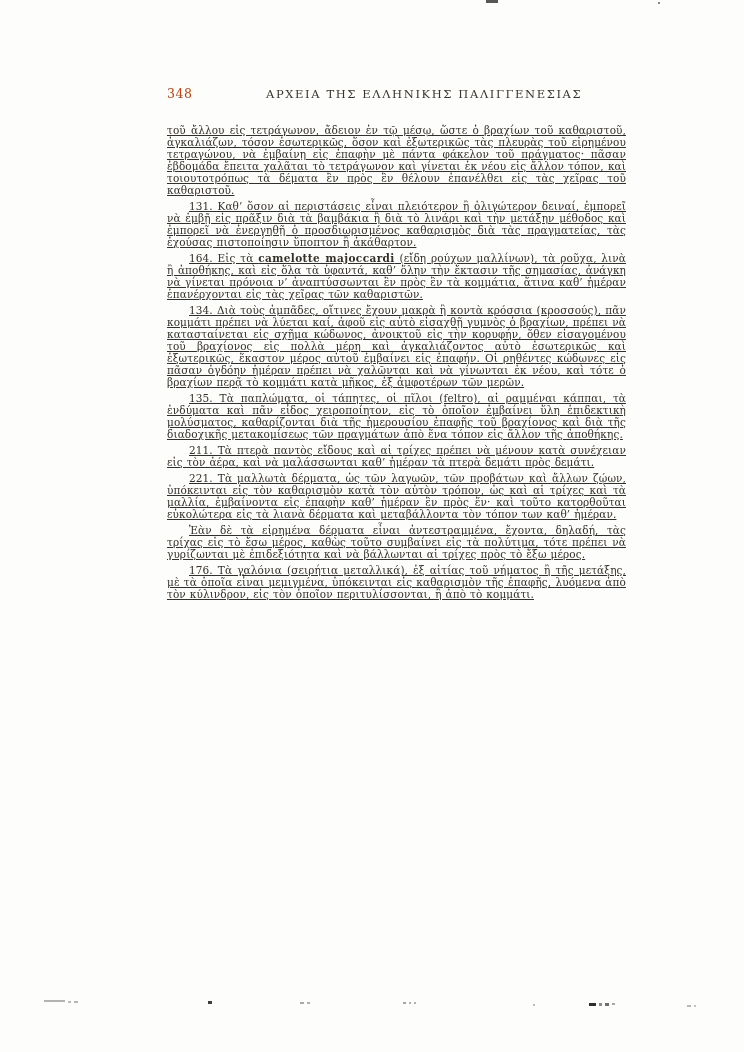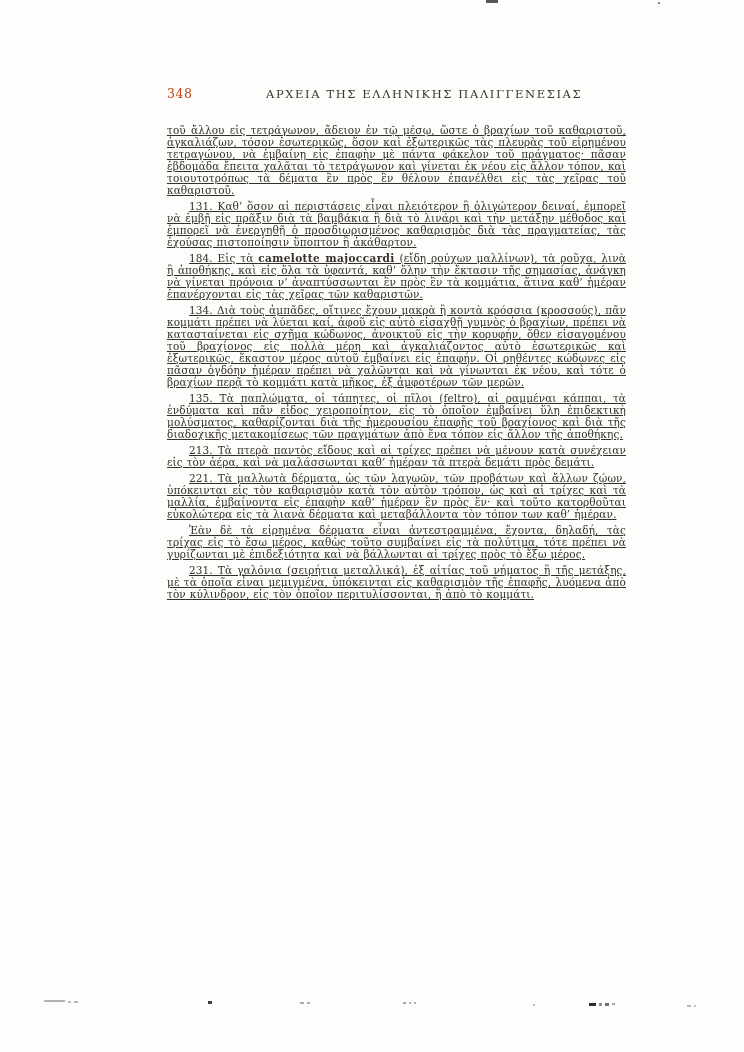--- a/index.html
+++ b/index.html
@@ -87,27 +87,27 @@
 <div class="page">
 
   <div class="page-header">
     <span class="page-number">348</span>
     <span class="running-title">ΑΡΧΕΙΑ ΤΗΣ ΕΛΛΗΝΙΚΗΣ ΠΑΛΙΓΓΕΝΕΣΙΑΣ</span>
   </div>
 
   <div class="body-text">
     <p class="no-indent">τοῦ ἄλλου εἰς τετράγωνον, ἄδειον ἐν τῷ μέσῳ, ὥστε ὁ βραχίων τοῦ καθαριστοῦ, ἀγκαλιάζων, τόσον ἐσωτερικῶς, ὅσον καὶ ἐξωτερικῶς τὰς πλευρὰς τοῦ εἰρημένου τετραγώνου, νὰ ἐμβαίνῃ εἰς ἐπαφὴν μὲ πάντα φάκελον τοῦ πράγματος· πᾶσαν ἑβδομάδα ἔπειτα χαλᾶται τὸ τετράγωνον καὶ γίνεται ἐκ νέου εἰς ἄλλον τόπον, καὶ τοιουτοτρόπως τὰ δέματα ἓν πρὸς ἓν θέλουν ἐπανέλθει εἰς τὰς χεῖρας τοῦ καθαριστοῦ.</p>
     <p>131. Καθ’ ὅσον αἱ περιστάσεις εἶναι πλειότερον ἢ ὀλιγώτερον δειναί, ἐμπορεῖ νὰ ἐμβῇ εἰς πρᾶξιν διὰ τὰ βαμβάκια ἢ διὰ τὸ λινάρι καὶ τὴν μετάξην μέθοδος καὶ ἐμπορεῖ νὰ ἐνεργηθῇ ὁ προσδιωρισμένος καθαρισμὸς διὰ τὰς πραγματείας, τὰς ἐχούσας πιστοποίησιν ὕποπτον ἢ ἀκάθαρτον.</p>
-    <p><span>184. Εἰς τὰ </span><span class="latin-bold">camelotte majoccardi</span><span> (εἴδη ρούχων μαλλίνων), τὰ ροῦχα, λινὰ ἢ ἀποθήκης, καὶ εἰς ὅλα τὰ ὑφαντά, καθ’ ὅλην τὴν ἔκτασιν τῆς σημασίας, ἀνάγκη νὰ γίνεται πρόνοια ν’ ἀναπτύσσωνται ἓν πρὸς ἓν τὰ κομμάτια, ἅτινα καθ’ ἡμέραν ἐπανέρχονται εἰς τὰς χεῖρας τῶν καθαριστῶν.</span></p>
+    <p><span>164. Εἰς τὰ </span><span class="latin-bold">camelotte majoccardi</span><span> (εἴδη ρούχων μαλλίνων), τὰ ροῦχα, λινὰ ἢ ἀποθήκης, καὶ εἰς ὅλα τὰ ὑφαντά, καθ’ ὅλην τὴν ἔκτασιν τῆς σημασίας, ἀνάγκη νὰ γίνεται πρόνοια ν’ ἀναπτύσσωνται ἓν πρὸς ἓν τὰ κομμάτια, ἅτινα καθ’ ἡμέραν ἐπανέρχονται εἰς τὰς χεῖρας τῶν καθαριστῶν.</span></p>
     <p>134. Διὰ τοὺς ἀμπᾶδες, οἵτινες ἔχουν μακρὰ ἢ κοντὰ κρόσσια (κροσσούς), πᾶν κομμάτι πρέπει νὰ λύεται καί, ἀφοῦ εἰς αὐτὸ εἰσαχθῇ γυμνὸς ὁ βραχίων, πρέπει νὰ κατασταίνεται εἰς σχῆμα κώδωνος, ἀνοικτοῦ εἰς τὴν κορυφήν, ὅθεν εἰσαγομένου τοῦ βραχίονος εἰς πολλὰ μέρη καὶ ἀγκαλιάζοντος αὐτὸ ἐσωτερικῶς καὶ ἐξωτερικῶς, ἕκαστον μέρος αὐτοῦ ἐμβαίνει εἰς ἐπαφήν. Οἱ ρηθέντες κώδωνες εἰς πᾶσαν ὀγδόην ἡμέραν πρέπει νὰ χαλῶνται καὶ νὰ γίνωνται ἐκ νέου, καὶ τότε ὁ βραχίων περᾷ τὸ κομμάτι κατὰ μῆκος, ἐξ ἀμφοτέρων τῶν μερῶν.</p>
     <p>135. Τὰ παπλώματα, οἱ τάπητες, οἱ πῖλοι (feltro), αἱ ραμμέναι κάππαι, τὰ ἐνδύματα καὶ πᾶν εἶδος χειροποίητον, εἰς τὸ ὁποῖον ἐμβαίνει ὕλη ἐπιδεκτικὴ μολύσματος, καθαρίζονται διὰ τῆς ἡμερουσίου ἐπαφῆς τοῦ βραχίονος καὶ διὰ τῆς διαδοχικῆς μετακομίσεως τῶν πραγμάτων ἀπὸ ἕνα τόπον εἰς ἄλλον τῆς ἀποθήκης.</p>
-    <p>213. Τὰ πτερὰ παντὸς εἴδους καὶ αἱ τρίχες πρέπει νὰ μένουν κατὰ συνέχειαν εἰς τὸν ἀέρα, καὶ νὰ μαλάσσωνται καθ’ ἡμέραν τὰ πτερὰ δεμάτι πρὸς δεμάτι.</p>
+    <p>211. Τὰ πτερὰ παντὸς εἴδους καὶ αἱ τρίχες πρέπει νὰ μένουν κατὰ συνέχειαν εἰς τὸν ἀέρα, καὶ νὰ μαλάσσωνται καθ’ ἡμέραν τὰ πτερὰ δεμάτι πρὸς δεμάτι.</p>
     <p>221. Τὰ μαλλωτὰ δέρματα, ὡς τῶν λαγωῶν, τῶν προβάτων καὶ ἄλλων ζῴων, ὑπόκεινται εἰς τὸν καθαρισμὸν κατὰ τὸν αὐτὸν τρόπον, ὡς καὶ αἱ τρίχες καὶ τὰ μαλλία, ἐμβαίνοντα εἰς ἐπαφὴν καθ’ ἡμέραν ἓν πρὸς ἕν· καὶ τοῦτο κατορθοῦται εὐκολώτερα εἰς τὰ λιανὰ δέρματα καὶ μεταβάλλοντα τὸν τόπον των καθ’ ἡμέραν.</p>
     <p>Ἐὰν δὲ τὰ εἰρημένα δέρματα εἶναι ἀντεστραμμένα, ἔχοντα, δηλαδή, τὰς τρίχας εἰς τὸ ἔσω μέρος, καθὼς τοῦτο συμβαίνει εἰς τὰ πολύτιμα, τότε πρέπει νὰ γυρίζωνται μὲ ἐπιδεξιότητα καὶ νὰ βάλλωνται αἱ τρίχες πρὸς τὸ ἔξω μέρος.</p>
-    <p>231. Τὰ γαλόνια (σειρήτια μεταλλικά), ἐξ αἰτίας τοῦ νήματος ἢ τῆς μετάξης, μὲ τὰ ὁποῖα εἶναι μεμιγμένα, ὑπόκεινται εἰς καθαρισμὸν τῆς ἐπαφῆς, λυόμενα ἀπὸ τὸν κύλινδρον, εἰς τὸν ὁποῖον περιτυλίσσονται, ἢ ἀπὸ τὸ κομμάτι.</p>
+    <p>176. Τὰ γαλόνια (σειρήτια μεταλλικά), ἐξ αἰτίας τοῦ νήματος ἢ τῆς μετάξης, μὲ τὰ ὁποῖα εἶναι μεμιγμένα, ὑπόκεινται εἰς καθαρισμὸν τῆς ἐπαφῆς, λυόμενα ἀπὸ τὸν κύλινδρον, εἰς τὸν ὁποῖον περιτυλίσσονται, ἢ ἀπὸ τὸ κομμάτι.</p>
   </div>
 
 </div>
 
 <div class="artifact a-top1"></div>
 <div class="artifact a-top2"></div>
 <div class="artifact a-bot1"></div>
 <div class="artifact a-bot2"></div>
 <div class="artifact a-bot3"></div>
 <div class="artifact a-bot4"></div>

